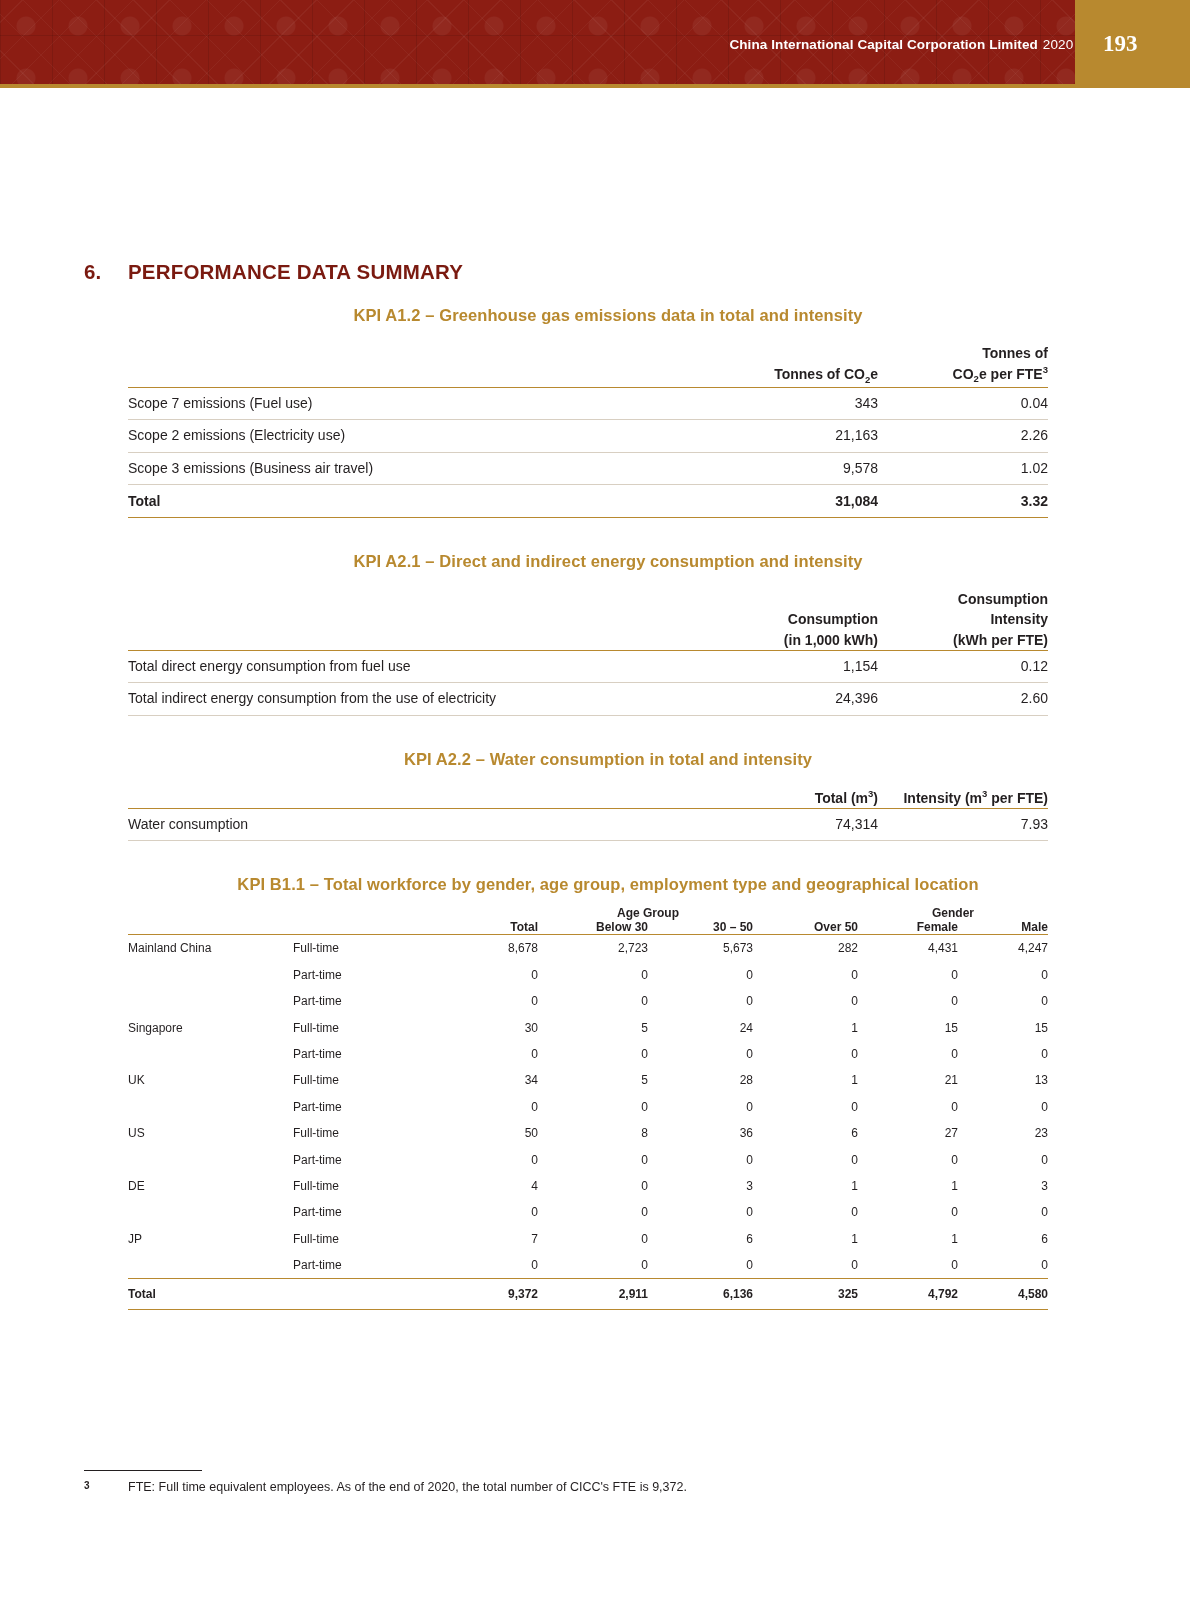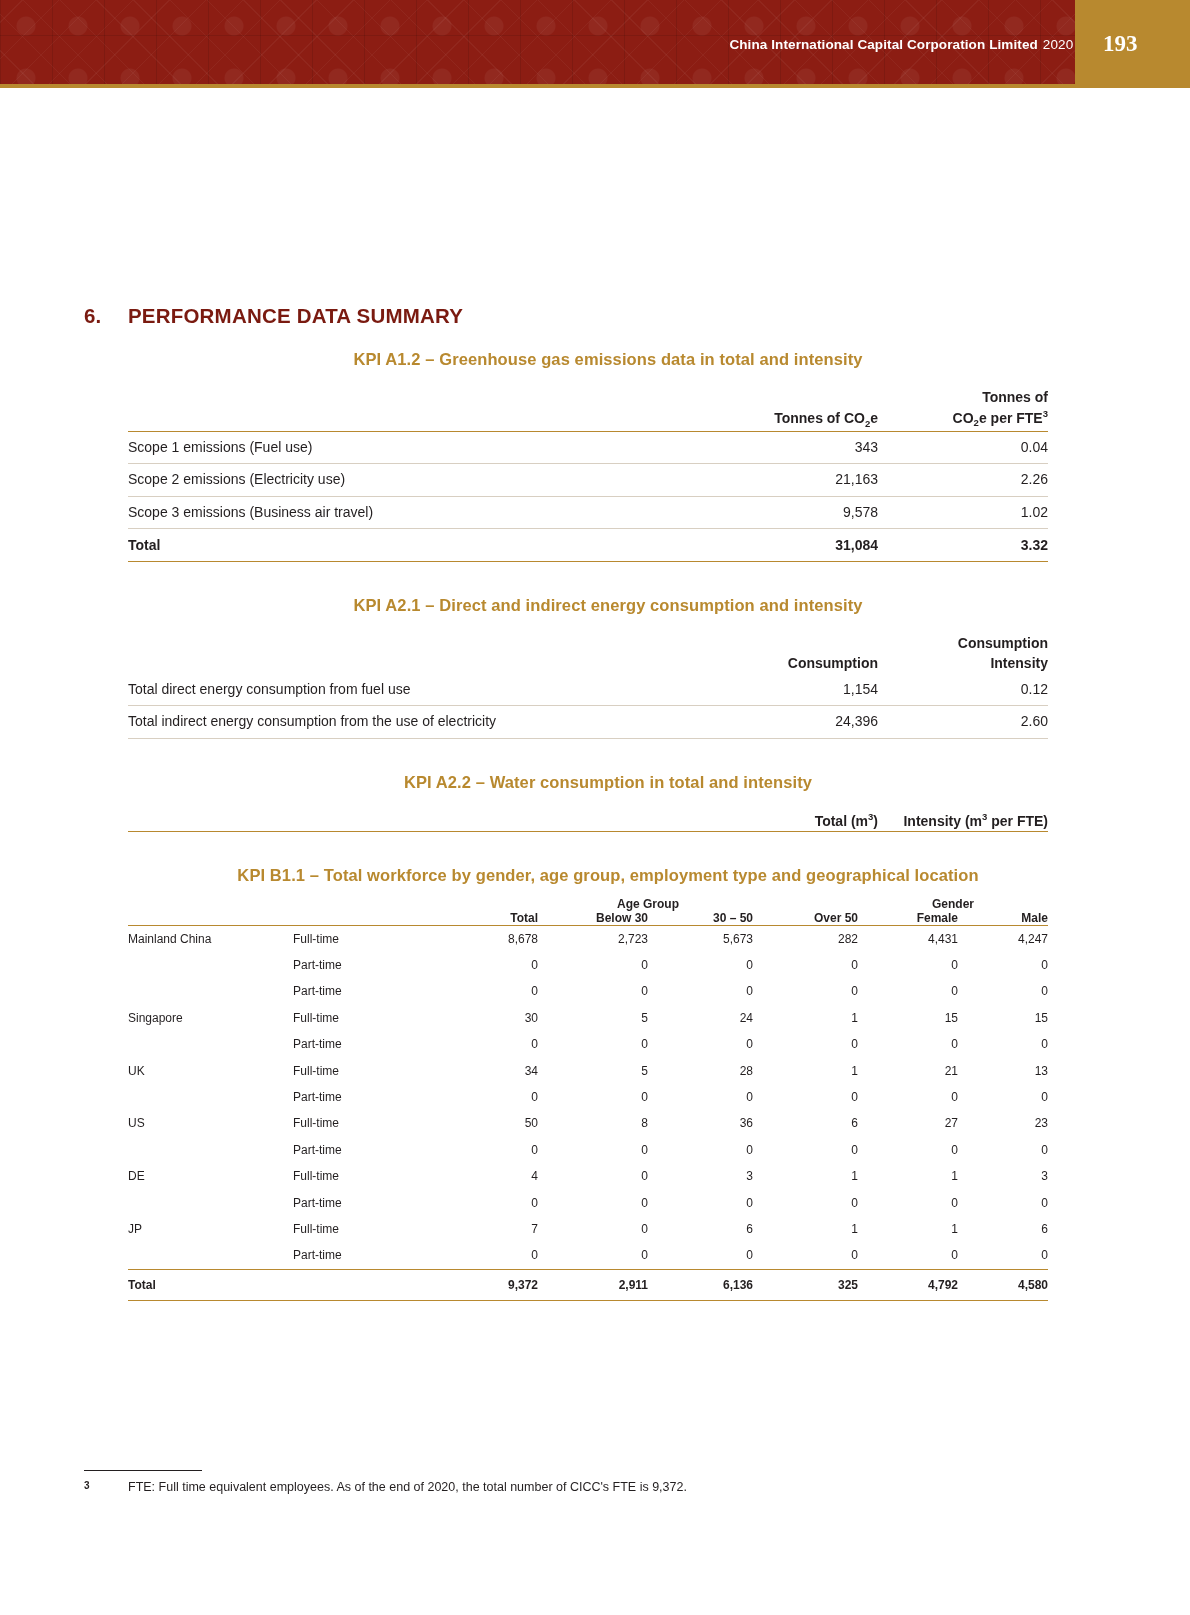--- a/index.html
+++ b/index.html
@@ -87,21 +87,20 @@
     height: 4px;
     background: #b8892f;
   }
 
   
   .content {
     position: absolute;
     top: 260px;
     left: 0;
     width: 1088px;
-    margin-top: 44px;
   }
   .section-title-row {
     position: relative;
     margin-left: 84px;
     width: 1045px;
     color: #7a1a10;
     font-weight: bold;
     font-size: 20.5px;
     letter-spacing: 0.2px;
   }
@@ -258,21 +257,21 @@
         <td></td>
         <td class="col-head"></td>
         <td class="col-head">Tonnes of</td>
       </tr>
       <tr class="rule-top">
         <td></td>
         <td class="col-head">Tonnes of CO<sub>2</sub>e</td>
         <td class="col-head">CO<sub>2</sub>e per FTE<sup>3</sup></td>
       </tr>
       <tr class="data">
-        <td class="label">Scope 1 emissions (Fuel use)</td>
+        <td class="label">Scope 7 emissions (Fuel use)</td>
         <td class="num">343</td>
         <td class="num">0.04</td>
       </tr>
       <tr class="data">
         <td class="label">Scope 2 emissions (Electricity use)</td>
         <td class="num">21,163</td>
         <td class="num">2.26</td>
       </tr>
       <tr class="data">
         <td class="label">Scope 3 emissions (Business air travel)</td>
@@ -303,20 +302,25 @@
       <tr>
         <td></td>
         <td class="col-head"></td>
         <td class="col-head">Consumption</td>
       </tr>
       <tr>
         <td></td>
         <td class="col-head">Consumption</td>
         <td class="col-head">Intensity</td>
       </tr>
+      <tr class="rule-top">
+        <td></td>
+        <td class="col-head">(in 1,000 kWh)</td>
+        <td class="col-head">(kWh per FTE)</td>
+      </tr>
       <tr class="data">
         <td class="label">Total direct energy consumption from fuel use</td>
         <td class="num">1,154</td>
         <td class="num">0.12</td>
       </tr>
       <tr class="data">
         <td class="label">Total indirect energy consumption from the use of electricity</td>
         <td class="num">24,396</td>
         <td class="num">2.60</td>
       </tr>
@@ -333,20 +337,25 @@
     <tbody>
       <tr class="hdr-pad">
           <td></td>
           <td></td>
           <td></td>
         </tr>
       <tr class="rule-top">
         <td></td>
         <td class="col-head">Total (m<sup>3</sup>)</td>
         <td class="col-head">Intensity (m<sup>3</sup> per FTE)</td>
+      </tr>
+      <tr class="data">
+        <td class="label">Water consumption</td>
+        <td class="num">74,314</td>
+        <td class="num">7.93</td>
       </tr>
     </tbody>
   </table>
 
   <div class="kpi-title" style="margin-top:34px;">KPI B1.1 – Total workforce by gender, age group, employment type and geographical location</div>
   <table class="workforce">
     <colgroup>
       <col style="width:165px">
       <col style="width:145px">
       <col style="width:100px">

